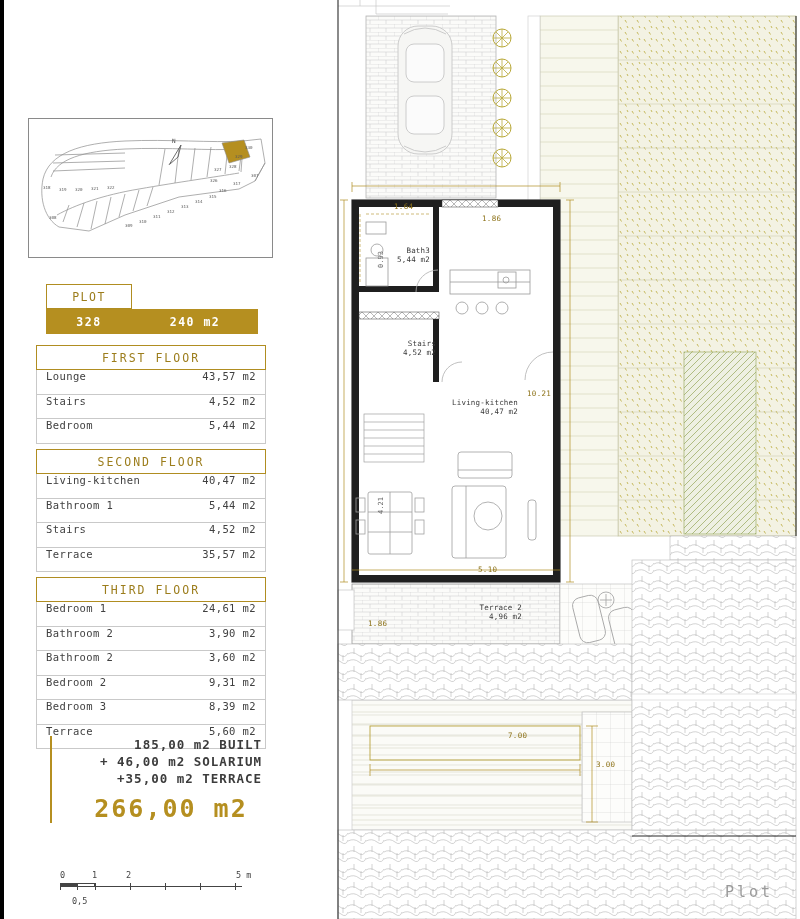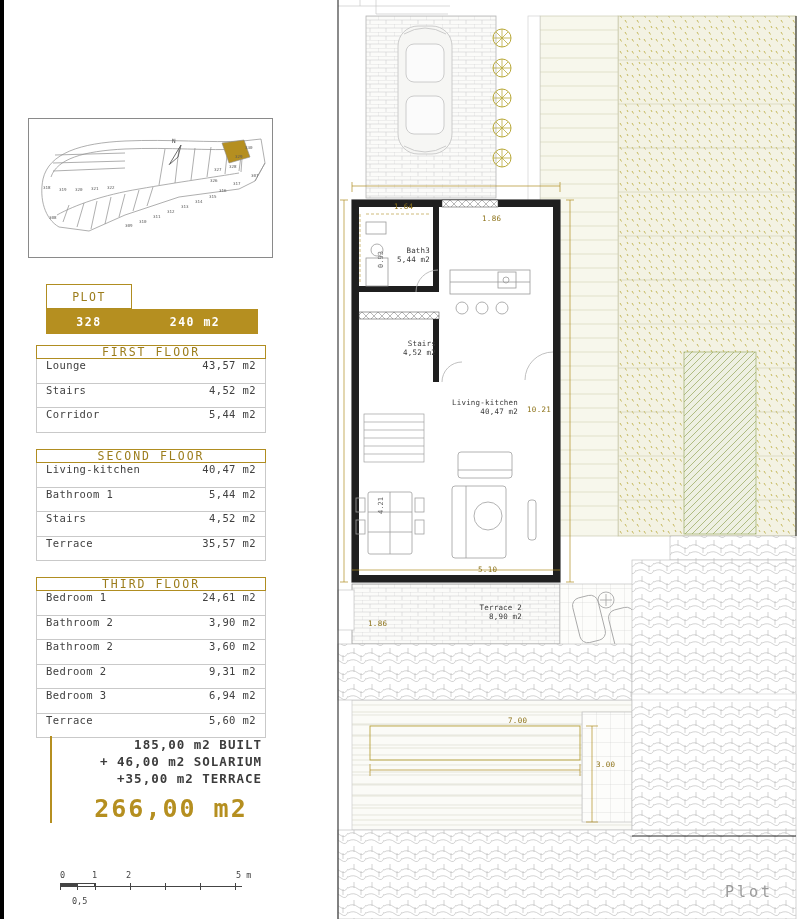--- a/index.html
+++ b/index.html
@@ -36,21 +36,21 @@
     font-size:11.5px; letter-spacing:1.5px;
     border:1px solid #b08d21;
   }
   .ph-cell.left { flex:0 0 86px; }
   .ph-top { color:#9c7d1c; background:#fff; }
   .ph-bot { color:#ffffff; background:#b58f20; border-color:#b58f20; font-weight:bold; }
 
   
   .floor-block { position:absolute; left:16px; width:230px; }
   .floor-title {
-    height:14px; border:1px solid #b08d21;
+    height:25px; border:1px solid #b08d21;
     display:flex; align-items:center; justify-content:center;
     color:#9c7d1c; font-size:11.5px; letter-spacing:2px;
     background:#fff;
   }
   .row {
     height:24.5px; border:1px solid #c9c9c9; border-top:none;
     display:flex; align-items:flex-start; padding:0 9px 0 9px;
     font-size:10.5px; color:#404040; background:#fff;
   }
   .row .nm { flex:1; letter-spacing:0.4px; }
@@ -165,21 +165,21 @@
     <div class="floor-title">FIRST FLOOR</div>
     <div class="row">
       <span class="nm">Lounge</span>
       <span class="vl">43,57 m2</span>
     </div>
     <div class="row">
       <span class="nm">Stairs</span>
       <span class="vl">4,52 m2</span>
     </div>
     <div class="row">
-      <span class="nm">Corridor</span>
+      <span class="nm">Bedroom</span>
       <span class="vl">5,44 m2</span>
     </div>
   </div>
 
   <div class="floor-block" style="top:449px;">
     <div class="floor-title">SECOND FLOOR</div>
     <div class="row">
       <span class="nm">Living-kitchen</span>
       <span class="vl">40,47 m2</span>
     </div>
@@ -210,21 +210,21 @@
     <div class="row">
       <span class="nm">Bathroom 2</span>
       <span class="vl">3,60 m2</span>
     </div>
     <div class="row">
       <span class="nm">Bedroom 2</span>
       <span class="vl">9,31 m2</span>
     </div>
     <div class="row">
       <span class="nm">Bedroom 3</span>
-      <span class="vl">6,94 m2</span>
+      <span class="vl">8,39 m2</span>
     </div>
     <div class="row">
       <span class="nm">Terrace</span>
       <span class="vl">5,60 m2</span>
     </div>
   </div>
 
   <div id="totals">
     <div class="tline">185,00 m2 BUILT</div>
     <div class="tline">+ 46,00 m2 SOLARIUM</div>
@@ -463,25 +463,25 @@
   <div class="plan-lbl" style="left:36px; top:339px; width:70px;">
     <span>Stairs</span><br>
     <span>4,52 m2</span>
   </div>
   <div class="plan-lbl" style="left:88px; top:398px; width:100px;">
     <span>Living-kitchen</span><br>
     <span>40,47 m2</span>
   </div>
   <div class="plan-lbl" style="left:82px; top:603px; width:110px;">
     <span>Terrace 2</span><br>
-    <span>8,90 m2</span>
+    <span>4,96 m2</span>
   </div>
 
   <div class="gold-dim" style="left:64px; top:202px;">1.64</div>
   <div class="gold-dim" style="left:152px; top:214px;">1.86</div>
-  <div class="gold-dim" style="left:197px; top:389px;margin-top:16px;">10.21</div>
+  <div class="gold-dim" style="left:197px; top:389px;">10.21</div>
   <div class="gold-dim" style="left:148px; top:565px;">5.10</div>
   <div class="gold-dim" style="left:38px; top:619px;">1.86</div>
-  <div class="gold-dim" style="left:178px; top:716px;">7.00</div>
+  <div class="gold-dim" style="left:178px; top:731px;">7.00</div>
   <div class="gold-dim" style="left:266px; top:760px;">3.00</div>
   <div class="dim-vert" style="left:47px; top:268px;">0.93</div>
   <div class="dim-vert" style="left:47px; top:514px;">4.21</div>
 </div>
 
 </body></html>

